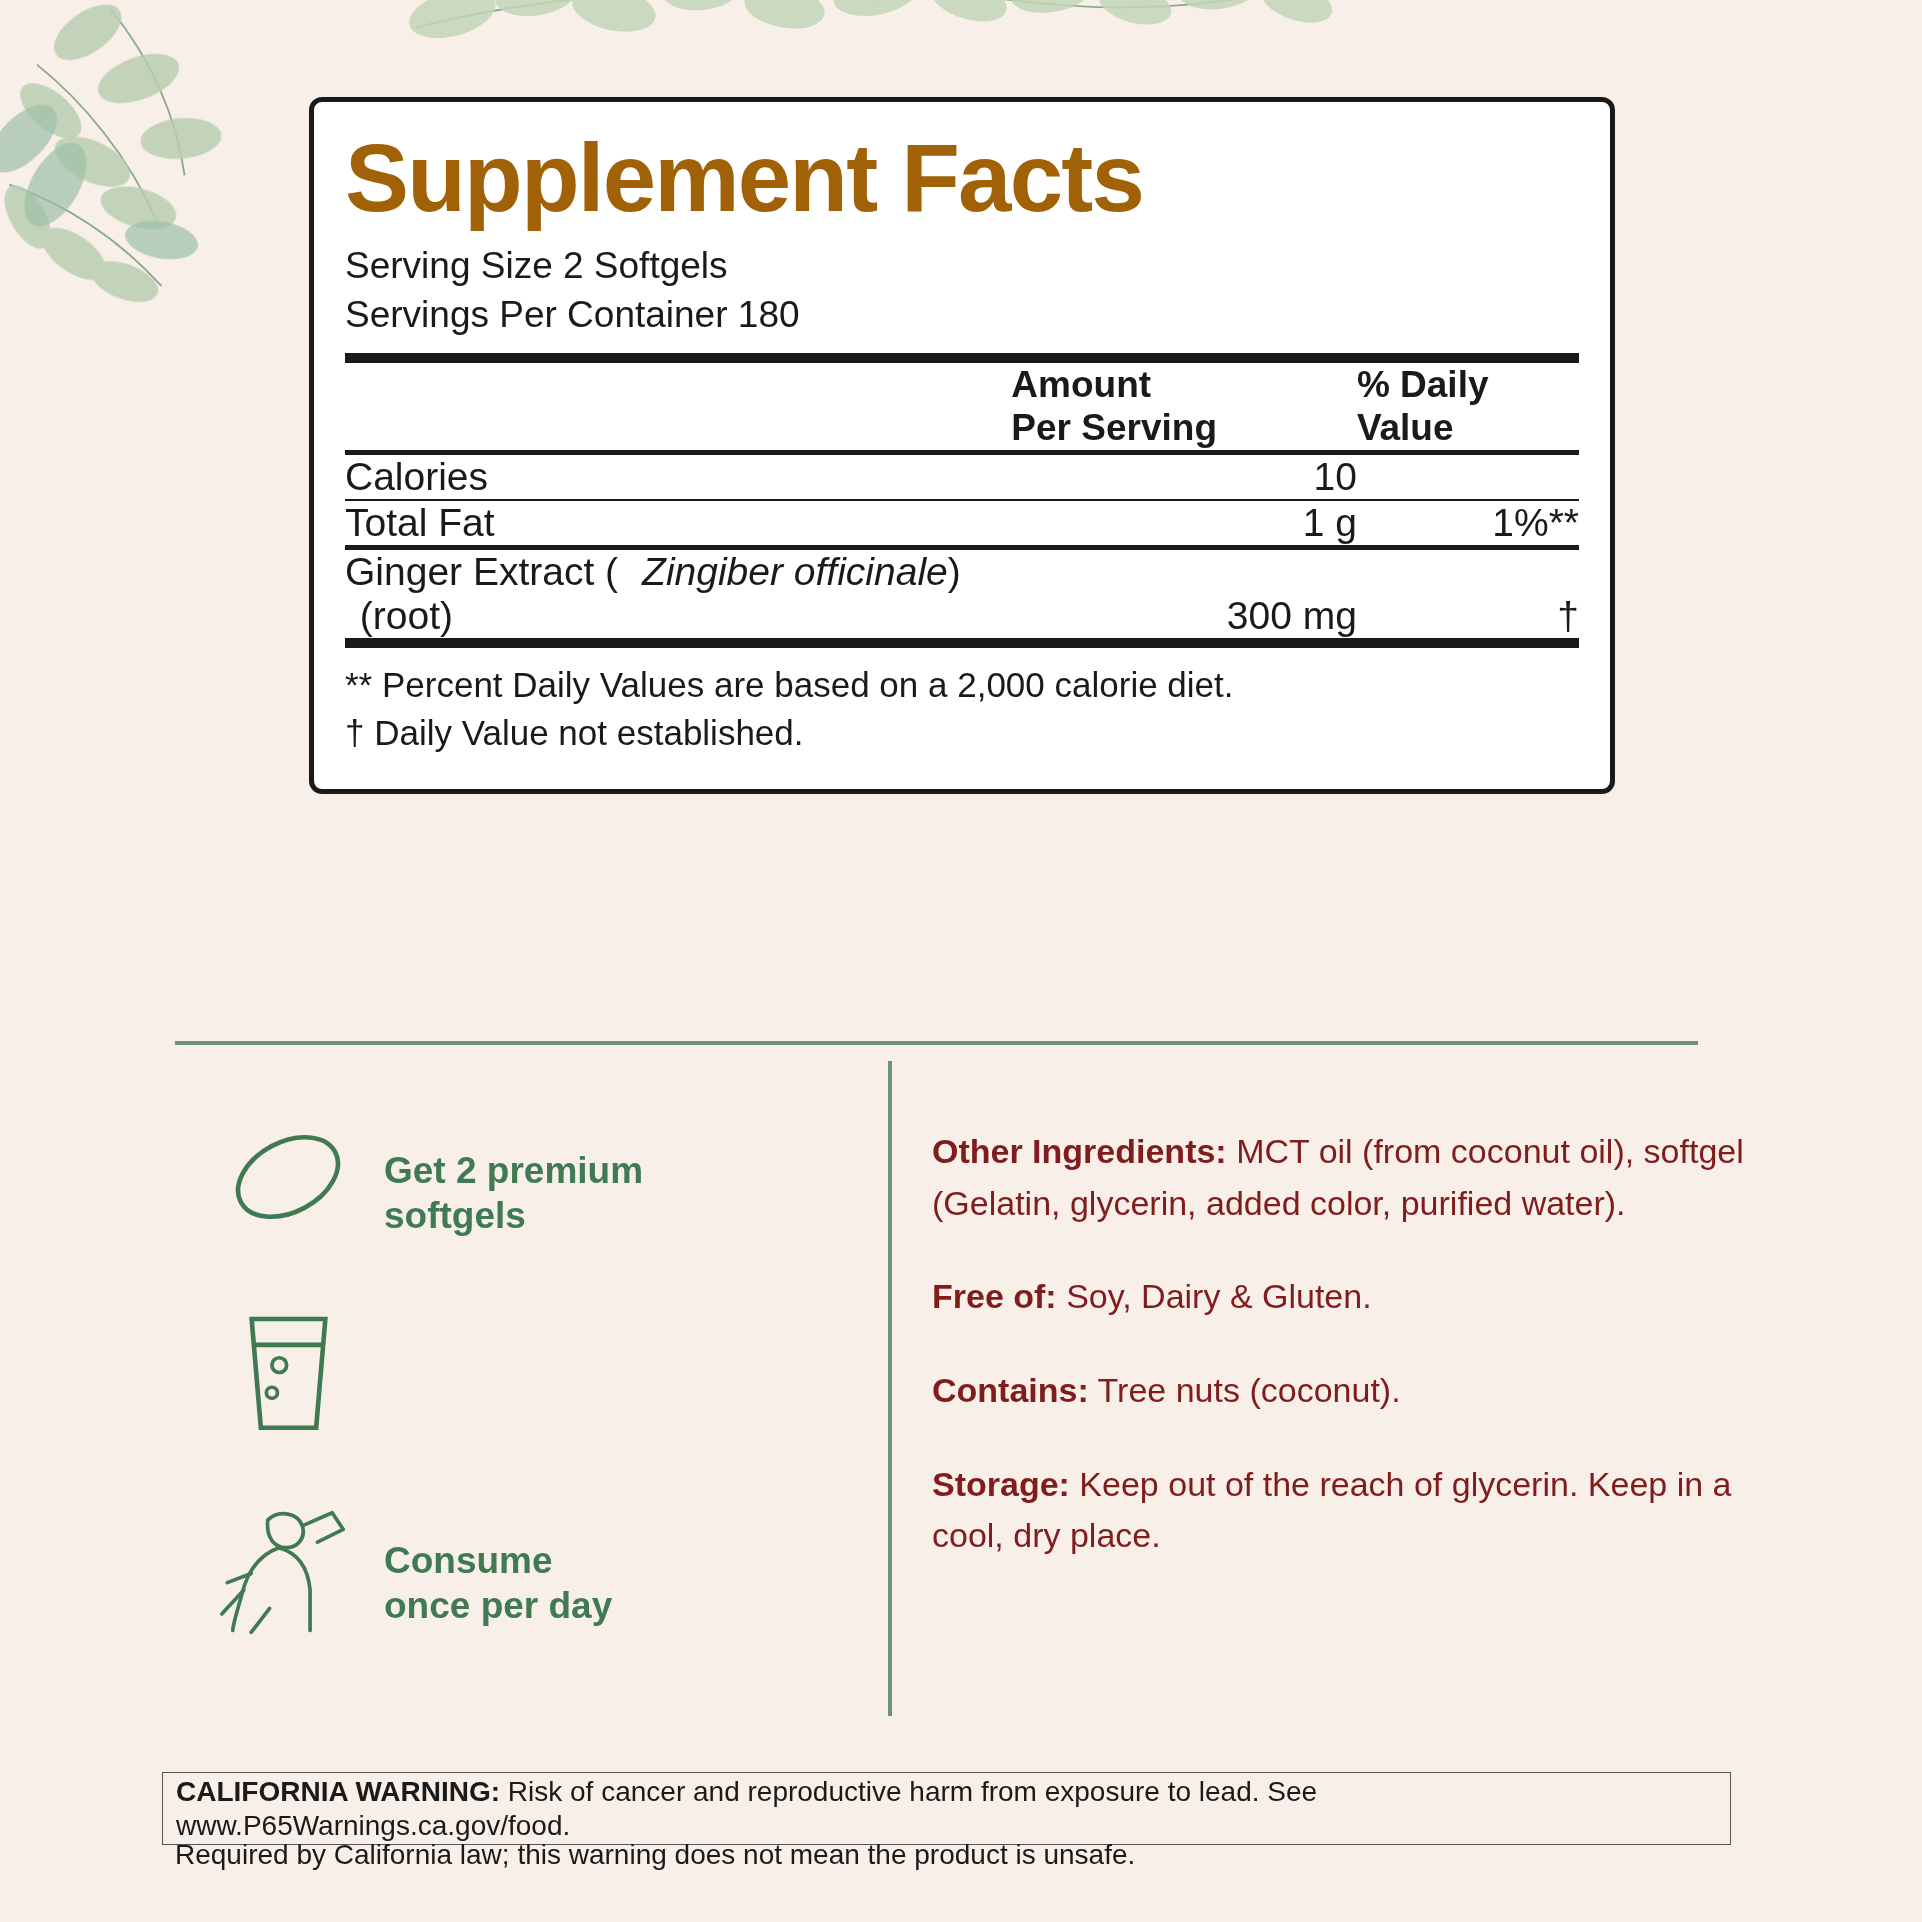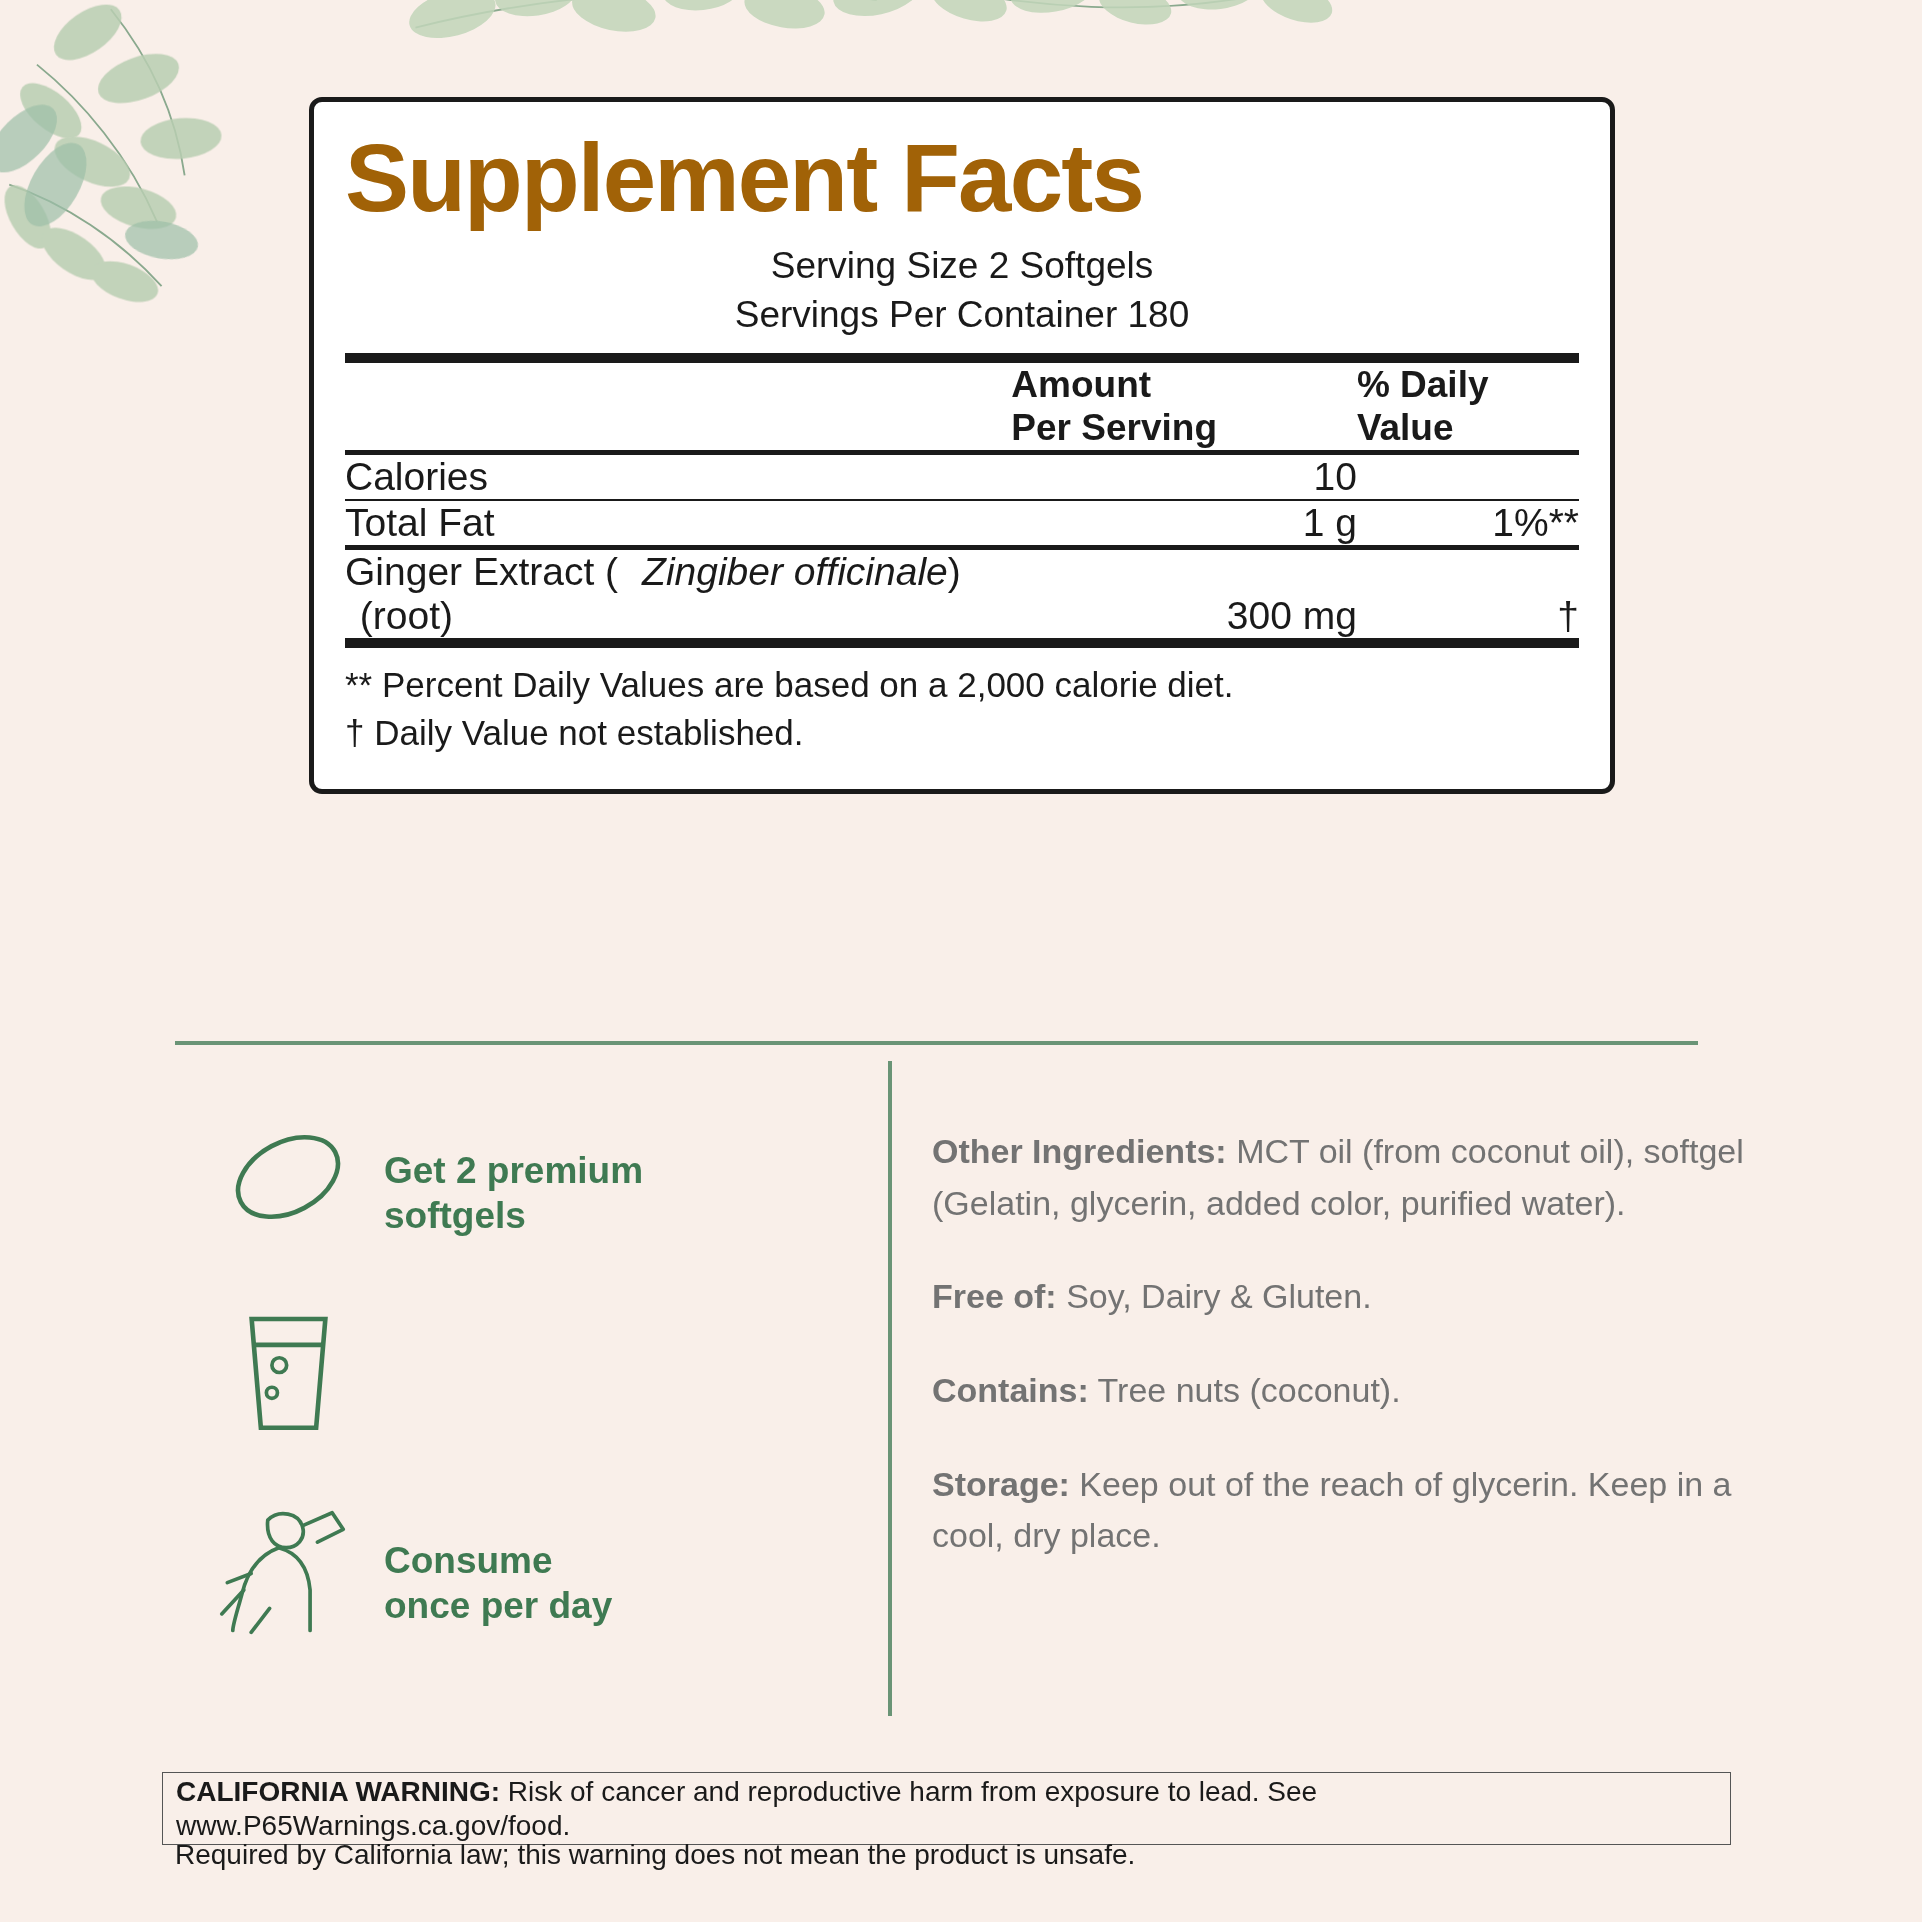--- a/index.html
+++ b/index.html
@@ -51,21 +51,20 @@
     font-weight: bold;
     letter-spacing: -1.8px;
     line-height: 1.08;
     margin: 0 0 11px 0;
     color: #a16207;
   }
   .sf-serving {
     font-size: 37px;
     line-height: 1.34;
     color: #1a1a1a;
-    text-align: center;
   }
   .rule-thick {
     border-bottom: 10px solid #1a1a1a;
     margin: 13px 0 0 0;
   }
 
   table.sf {
     width: 100%;
     border-collapse: collapse;
     font-size: 38px;
@@ -155,21 +154,21 @@
   }
 
   
   .info {
     position: absolute;
     left: 932px;
     top: 1126px;
     width: 840px;
     font-size: 34px;
     line-height: 1.52;
-    color: #737373;
+    color: #7f1d1d;
   }
   .info p {
     margin: 0 0 42px 0;
   }
   .info b { font-weight: bold; }
 
   
   .warn-box {
     position: absolute;
     left: 162px;

